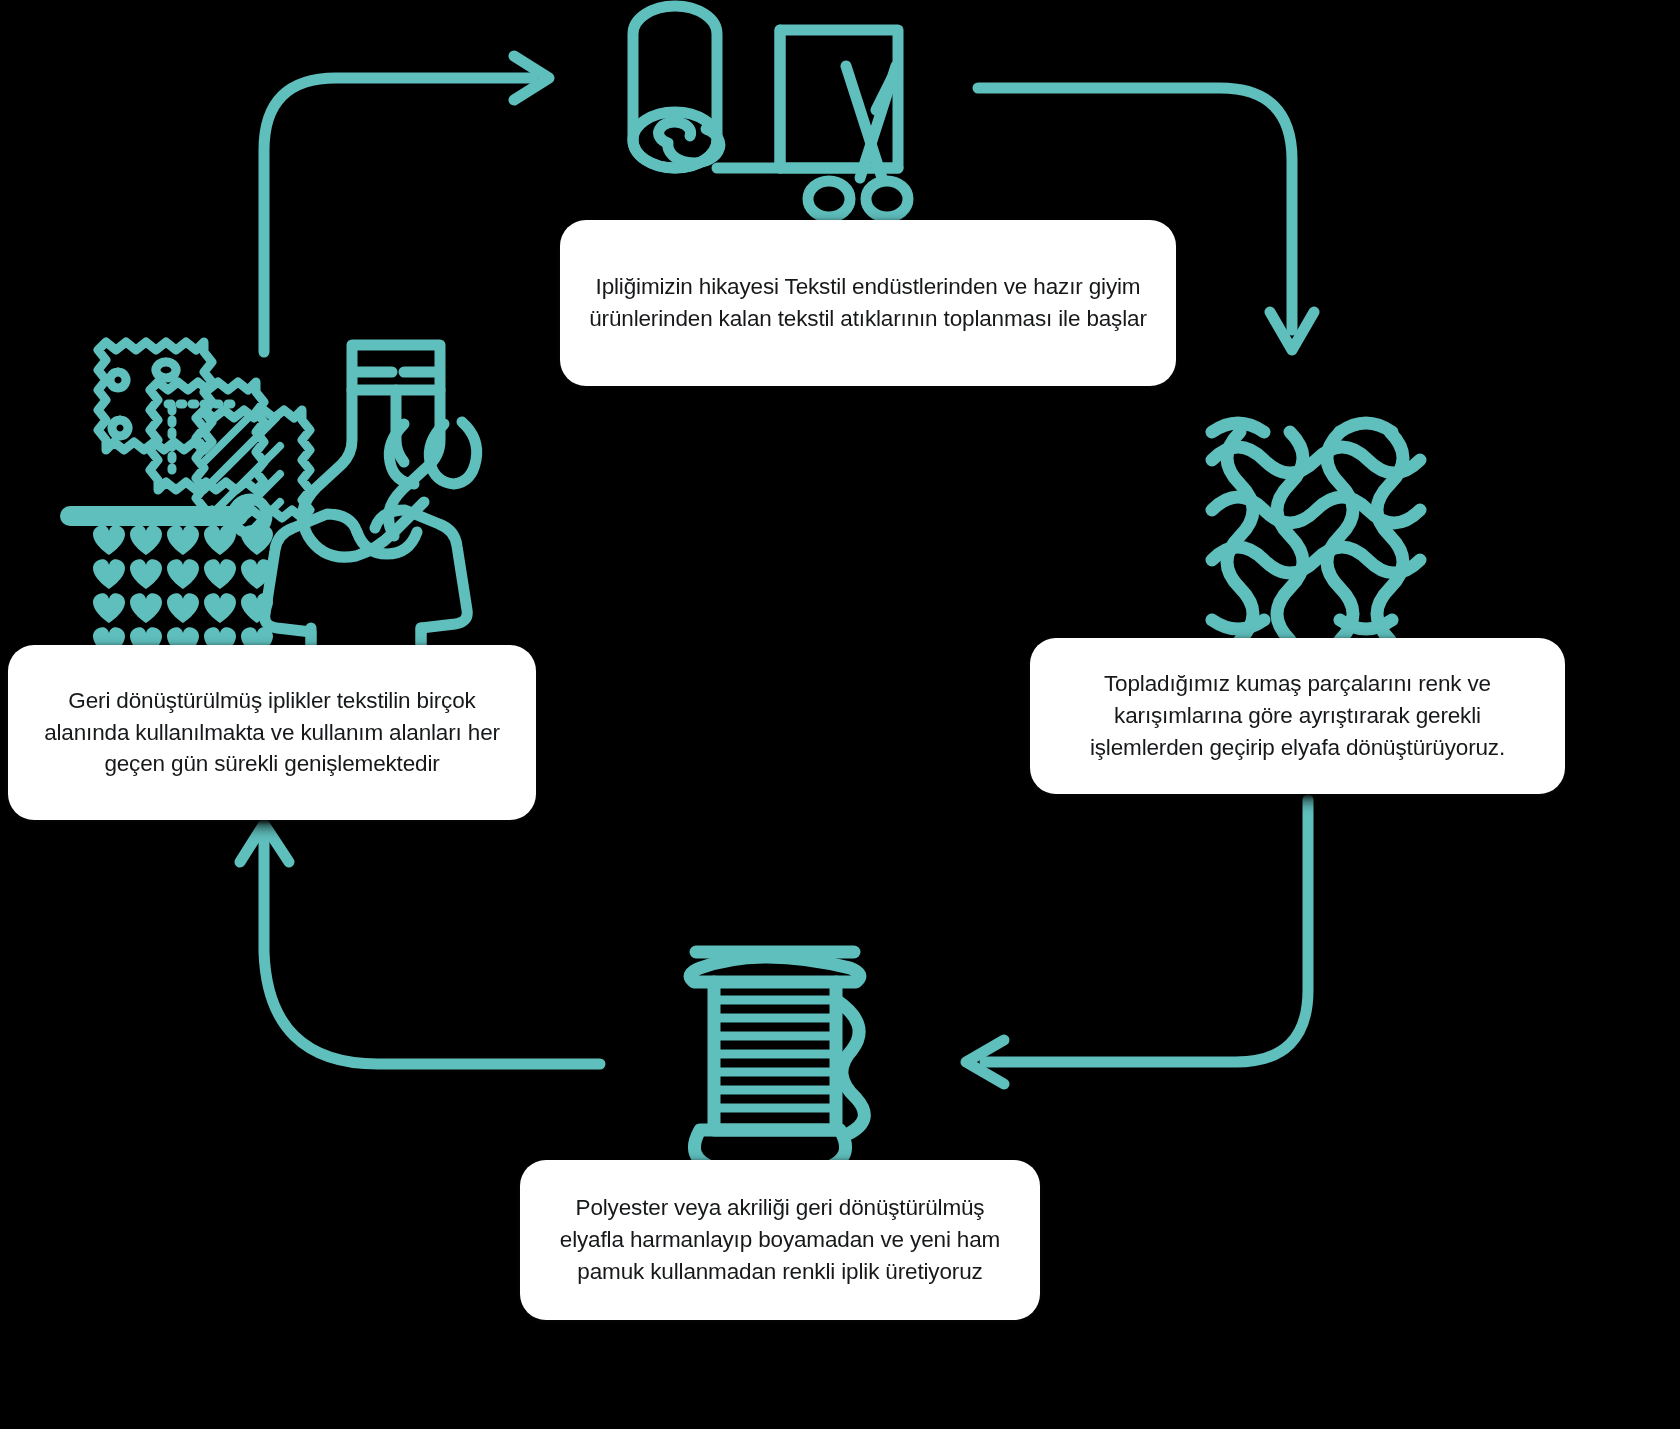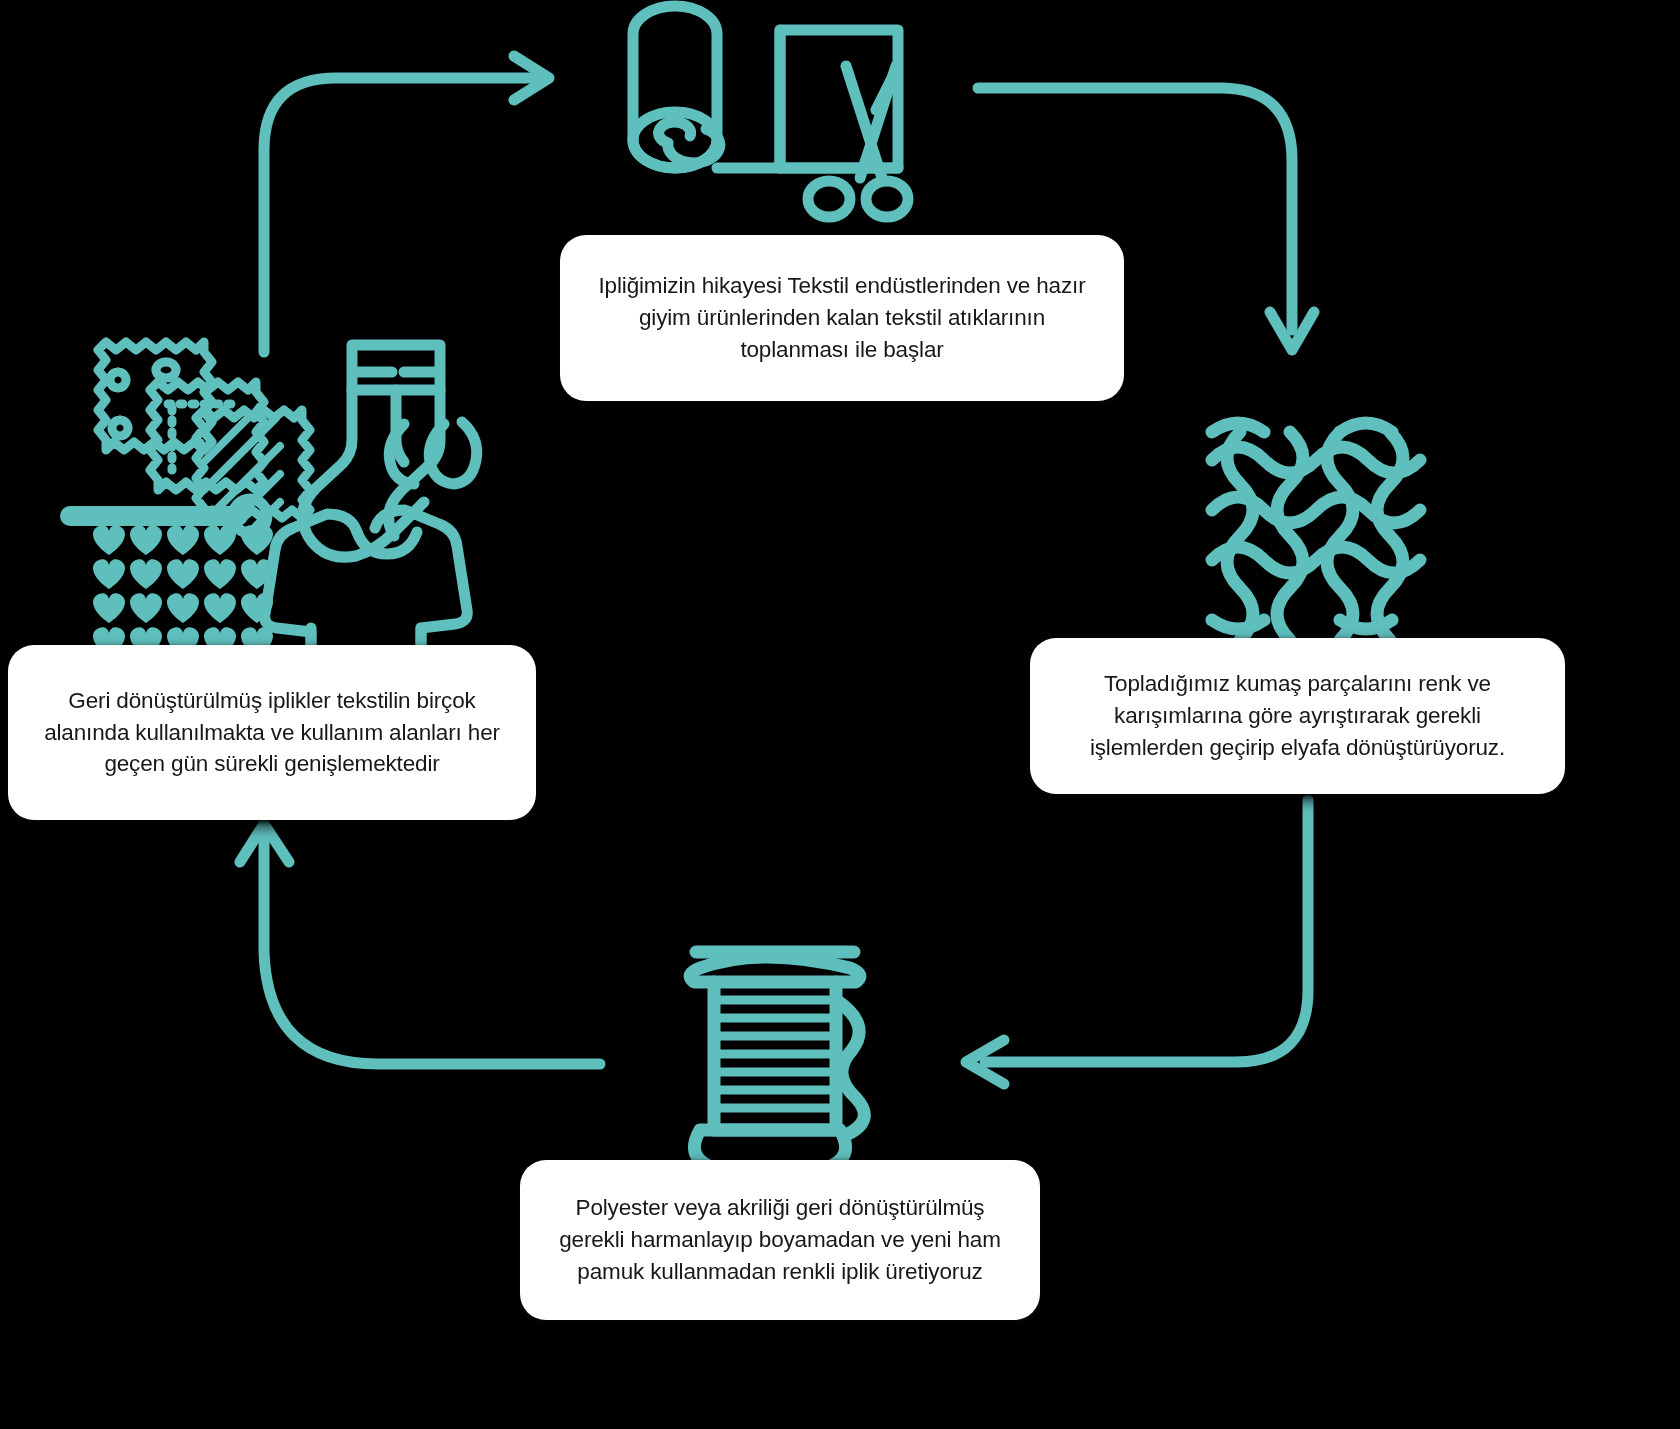--- a/index.html
+++ b/index.html
@@ -33,21 +33,21 @@
     box-sizing: border-box;
   }
   .card p {
     margin: 0;
     color: #16181a;
     font-size: 22.5px;
     line-height: 1.42;
     text-align: center;
     letter-spacing: -0.15px;
   }
-  #card-collect { left: 560px;  top: 235px;  width: 564px; height: 166px; padding: 0 26px; }
+  #card-collect { left: 560px;  top: 220px;  width: 616px; height: 166px; padding: 0 26px; }
   #card-fiber   { left: 1030px; top: 638px;  width: 535px; height: 156px; padding: 0 26px; }
   #card-usage   { left: 8px;    top: 645px;  width: 528px; height: 175px; padding: 0 24px; }
   #card-yarn    { left: 520px;  top: 1160px; width: 520px; height: 160px; padding: 0 26px; }
 </style>
 </head>
 <body>
 
 <div id="stage">
 
   <svg class="layer-svg" viewBox="0 0 1680 1429">
@@ -221,16 +221,16 @@
 
   <div class="card" id="card-usage">
     <p>Geri dönüştürülmüş iplikler tekstilin birçok alanında kullanılmakta ve kullanım alanları her geçen gün sürekli genişlemektedir</p>
   </div>
 
   <div class="card" id="card-fiber">
     <p>Topladığımız kumaş parçalarını renk ve karışımlarına göre ayrıştırarak gerekli işlemlerden geçirip elyafa dönüştürüyoruz.</p>
   </div>
 
   <div class="card" id="card-yarn">
-    <p>Polyester veya akriliği geri dönüştürülmüş gerekli harmanlayıp boyamadan ve yeni ham pamuk kullanmadan renkli iplik üretiyoruz</p>
+    <p>Polyester veya akriliği geri dönüştürülmüş elyafla harmanlayıp boyamadan ve yeni ham pamuk kullanmadan renkli iplik üretiyoruz</p>
   </div>
 
 </div>
 
 </body></html>

